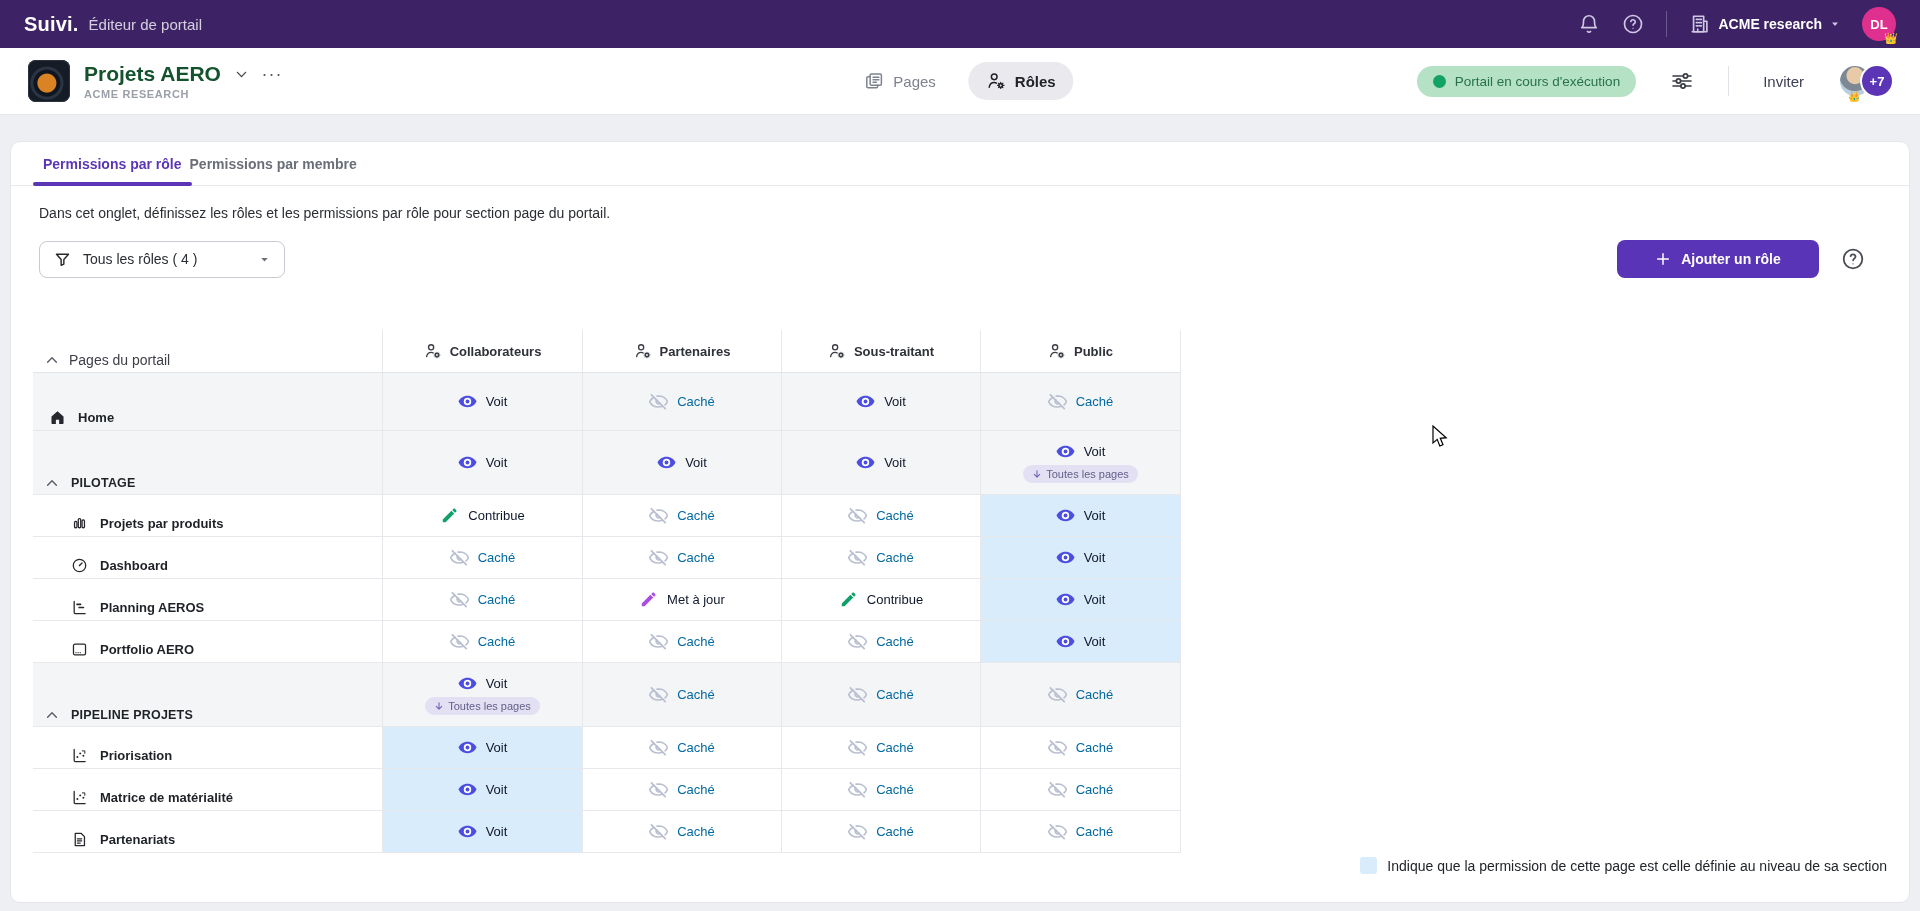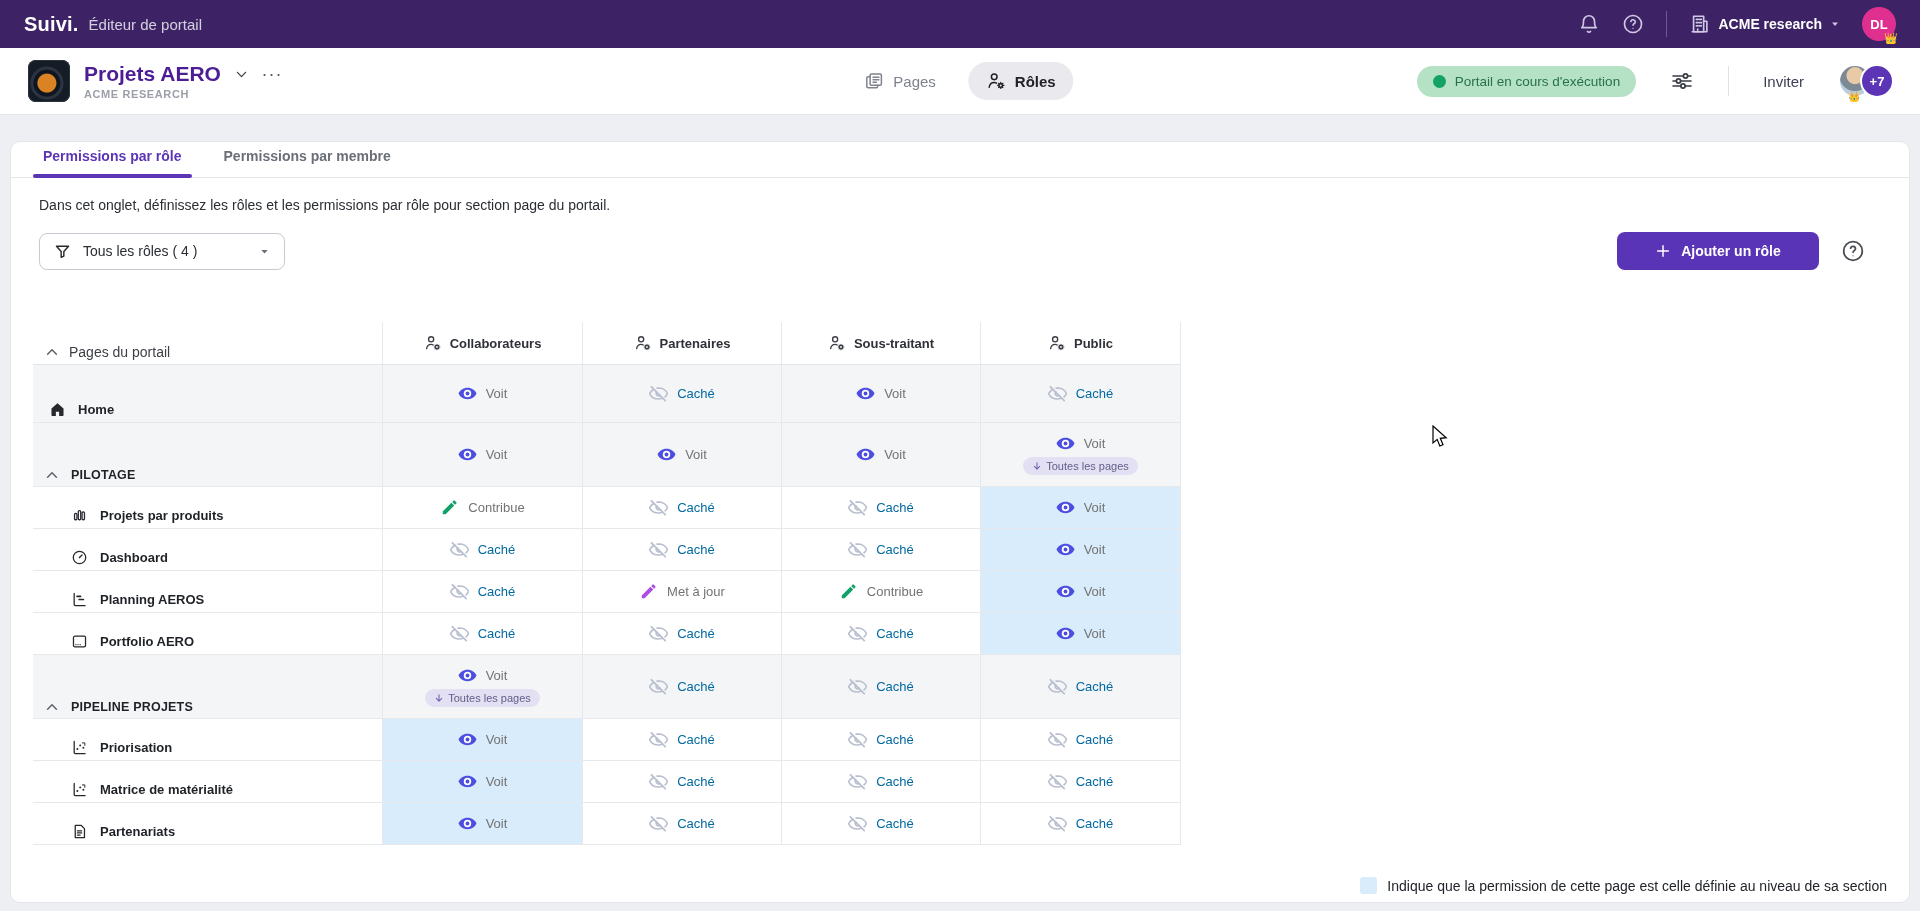--- a/index.html
+++ b/index.html
@@ -17,42 +17,42 @@
   .org-name { font-size:14px; font-weight:600; color:#fff; }
   .caret { width:10px; height:10px; color:#cfc8e2; display:inline-flex; }
   .avatar-dl { width:34px; height:34px; border-radius:50%; background:#e0308f; color:#fff; font-size:13px; font-weight:600; display:flex; align-items:center; justify-content:center; position:relative; }
   .avatar-dl .crown { position:absolute; bottom:-4px; right:-2px; font-size:11px; }
 
   
   .portal-header { height:67px; background:#fff; display:flex; align-items:center; padding:0 24px 0 28px; border-bottom:1px solid #e6e7eb; position:relative; }
   .portal-left { display:flex; align-items:center; gap:14px; }
   .portal-logo { width:42px; height:42px; border-radius:8px; background:radial-gradient(circle at 45% 55%, #d98324 0 9px, #10161f 10px 13px, #2a3442 14px 16px, #151c26 17px); box-shadow:inset 0 0 0 1px #2c3340; }
   .portal-title-line { display:flex; align-items:center; gap:14px; }
-  .portal-title { font-size:21px; font-weight:bold; color:#4c1d95; }
+  .portal-title { font-size:21px; font-weight:bold; color:#14532d; }
   .chev-sm { width:13px; height:13px; color:#42454c; display:inline-flex; }
   .ellipsis { font-size:18px; letter-spacing:2px; color:#55585f; line-height:0; padding-bottom:8px; cursor:pointer; }
   .portal-subtitle { font-size:11px; font-weight:bold; letter-spacing:.6px; color:#9a9fa8; margin-top:2px; }
   .portal-nav { position:absolute; left:50%; top:50%; transform:translate(-50%,-50%); display:flex; align-items:center; gap:14px; }
   .nav-item { display:flex; align-items:center; gap:9px; font-size:15px; color:#7d828c; padding:9px 18px; border-radius:20px; cursor:pointer; }
   .nav-item .nicon { width:20px; height:20px; display:inline-flex; }
   .nav-item.active { background:#e9e9ee; color:#202227; font-weight:600; }
   .portal-right { margin-left:auto; display:flex; align-items:center; gap:34px; }
   .status-badge { display:flex; align-items:center; gap:9px; background:#b5e1c4; color:#27714c; font-size:13.5px; padding:8px 16px; border-radius:18px; }
   .status-dot { width:13px; height:13px; border-radius:50%; background:#12a263; }
   .sliders { width:24px; height:24px; color:#3a3d44; display:inline-flex; cursor:pointer; }
   .v-div { width:1px; height:30px; background:#dfe1e6; }
   .invite { font-size:15px; color:#3e4156; cursor:pointer; }
   .avatar-group { display:flex; align-items:center; position:relative; width:58px; height:36px; }
   .avatar-photo { width:34px; height:34px; border-radius:50%; background:radial-gradient(circle at 50% 32%, #e8c9a8 0 8px, #7c8894 9px 15px, #b8cede 16px); border:2px solid #fff; position:relative; z-index:1; }
   .avatar-photo .crown { position:absolute; bottom:-6px; left:8px; font-size:10px; }
   .avatar-more { width:34px; height:34px; border-radius:50%; background:#5b35b5; color:#fff; font-size:13px; font-weight:600; display:flex; align-items:center; justify-content:center; border:2px solid #fff; margin-left:-12px; z-index:2; }
 
   
   .card { position:absolute; left:10px; right:10px; top:141px; height:762px; background:#fff; border:1px solid #e5e6ea; border-radius:10px; }
-  .tabs-row { display:flex; gap:34px; padding:0 0 0 28px; border-bottom:1px solid #e7e8ec; height:36px; align-items:flex-end; }
+  .tabs-row { display:flex; padding:0 0 0 28px; border-bottom:1px solid #e7e8ec; height:44px; align-items:flex-end; }
   .tab { font-size:14px; font-weight:600; color:#6a6e78; padding:0 4px 13px; cursor:pointer; position:relative; }
   .tab.active { color:#5b35b5; }
   .tab.active::after { content:""; position:absolute; left:-6px; right:-6px; bottom:-1px; height:4px; background:#5b35b5; border-radius:3px; }
   .intro { font-size:14px; color:#2a2d33; margin:19px 0 0 28px; }
   .controls { display:flex; align-items:center; margin:19px 44px 0 28px; }
   .filter-box { display:flex; align-items:center; gap:12px; border:1px solid #c7cad1; border-radius:8px; padding:9px 14px; min-width:246px; cursor:pointer; }
   .filter-box .ficon { width:17px; height:17px; color:#26282d; display:inline-flex; }
   .filter-label { font-size:14px; color:#2a2d33; flex:1; }
   .filter-caret { width:11px; height:11px; color:#6a6e78; display:inline-flex; }
   .controls-right { margin-left:auto; display:flex; align-items:center; gap:22px; }
@@ -75,32 +75,32 @@
   .row-gray { background:#f4f5f7; }
   .name-wrap { display:flex; align-items:center; gap:12px; width:100%; }
   .name-wrap .picon { width:17px; height:17px; color:#26282d; display:inline-flex; flex:0 0 auto; }
   .row-name { font-weight:600; color:#1e2126; font-size:13px; }
   .row-section .row-name { font-weight:bold; font-size:12.5px; letter-spacing:.2px; }
   .indent-section { padding-left:6px; }
   .indent-home { padding-left:10px;margin-top:32px; }
   .indent-child { padding-left:32px; }
   .perm-line { display:flex; align-items:center; gap:9px; cursor:pointer; }
   .perm-line .eicon { width:19px; height:19px; display:inline-flex; }
-  .perm-label { font-size:13px; color:#737373; }
+  .perm-label { font-size:13px; color:#0f172a; }
   .perm-cache .perm-label { color:#0369a1; }
   .perm-cache .eicon { color:#b9bfcf; }
   .pencil-green { color:#12a069; }
   .pencil-purple { color:#ab4ce2; }
   .cell-inherited { background:#d8ecfb; }
   .tall { min-height:63px; }
   .inherit-badge { display:flex; align-items:center; gap:4px; background:#e3e0f4; color:#615e88; font-size:11px; padding:3px 9px; border-radius:10px; cursor:pointer; }
   .inherit-badge .aicon { width:10px; height:10px; display:inline-flex; color:#6e66b4; }
 
   
-  .legend { position:absolute; right:22px; bottom:8px; display:flex; align-items:center; gap:10px; }
+  .legend { position:absolute; right:22px; bottom:28px; display:flex; align-items:center; gap:10px; }
   .legend-swatch { width:17px; height:17px; border-radius:3px; background:#d8ecfb; }
   .legend-text { font-size:14px; color:#22252b; }
 
   .cursor { position:absolute; left:1432px; top:425px; width:17px; height:24px; z-index:50; pointer-events:none; }
 </style>
 </head>
 <body>
 
 <div class="topbar">
   <span class="brand">Suivi.</span>

